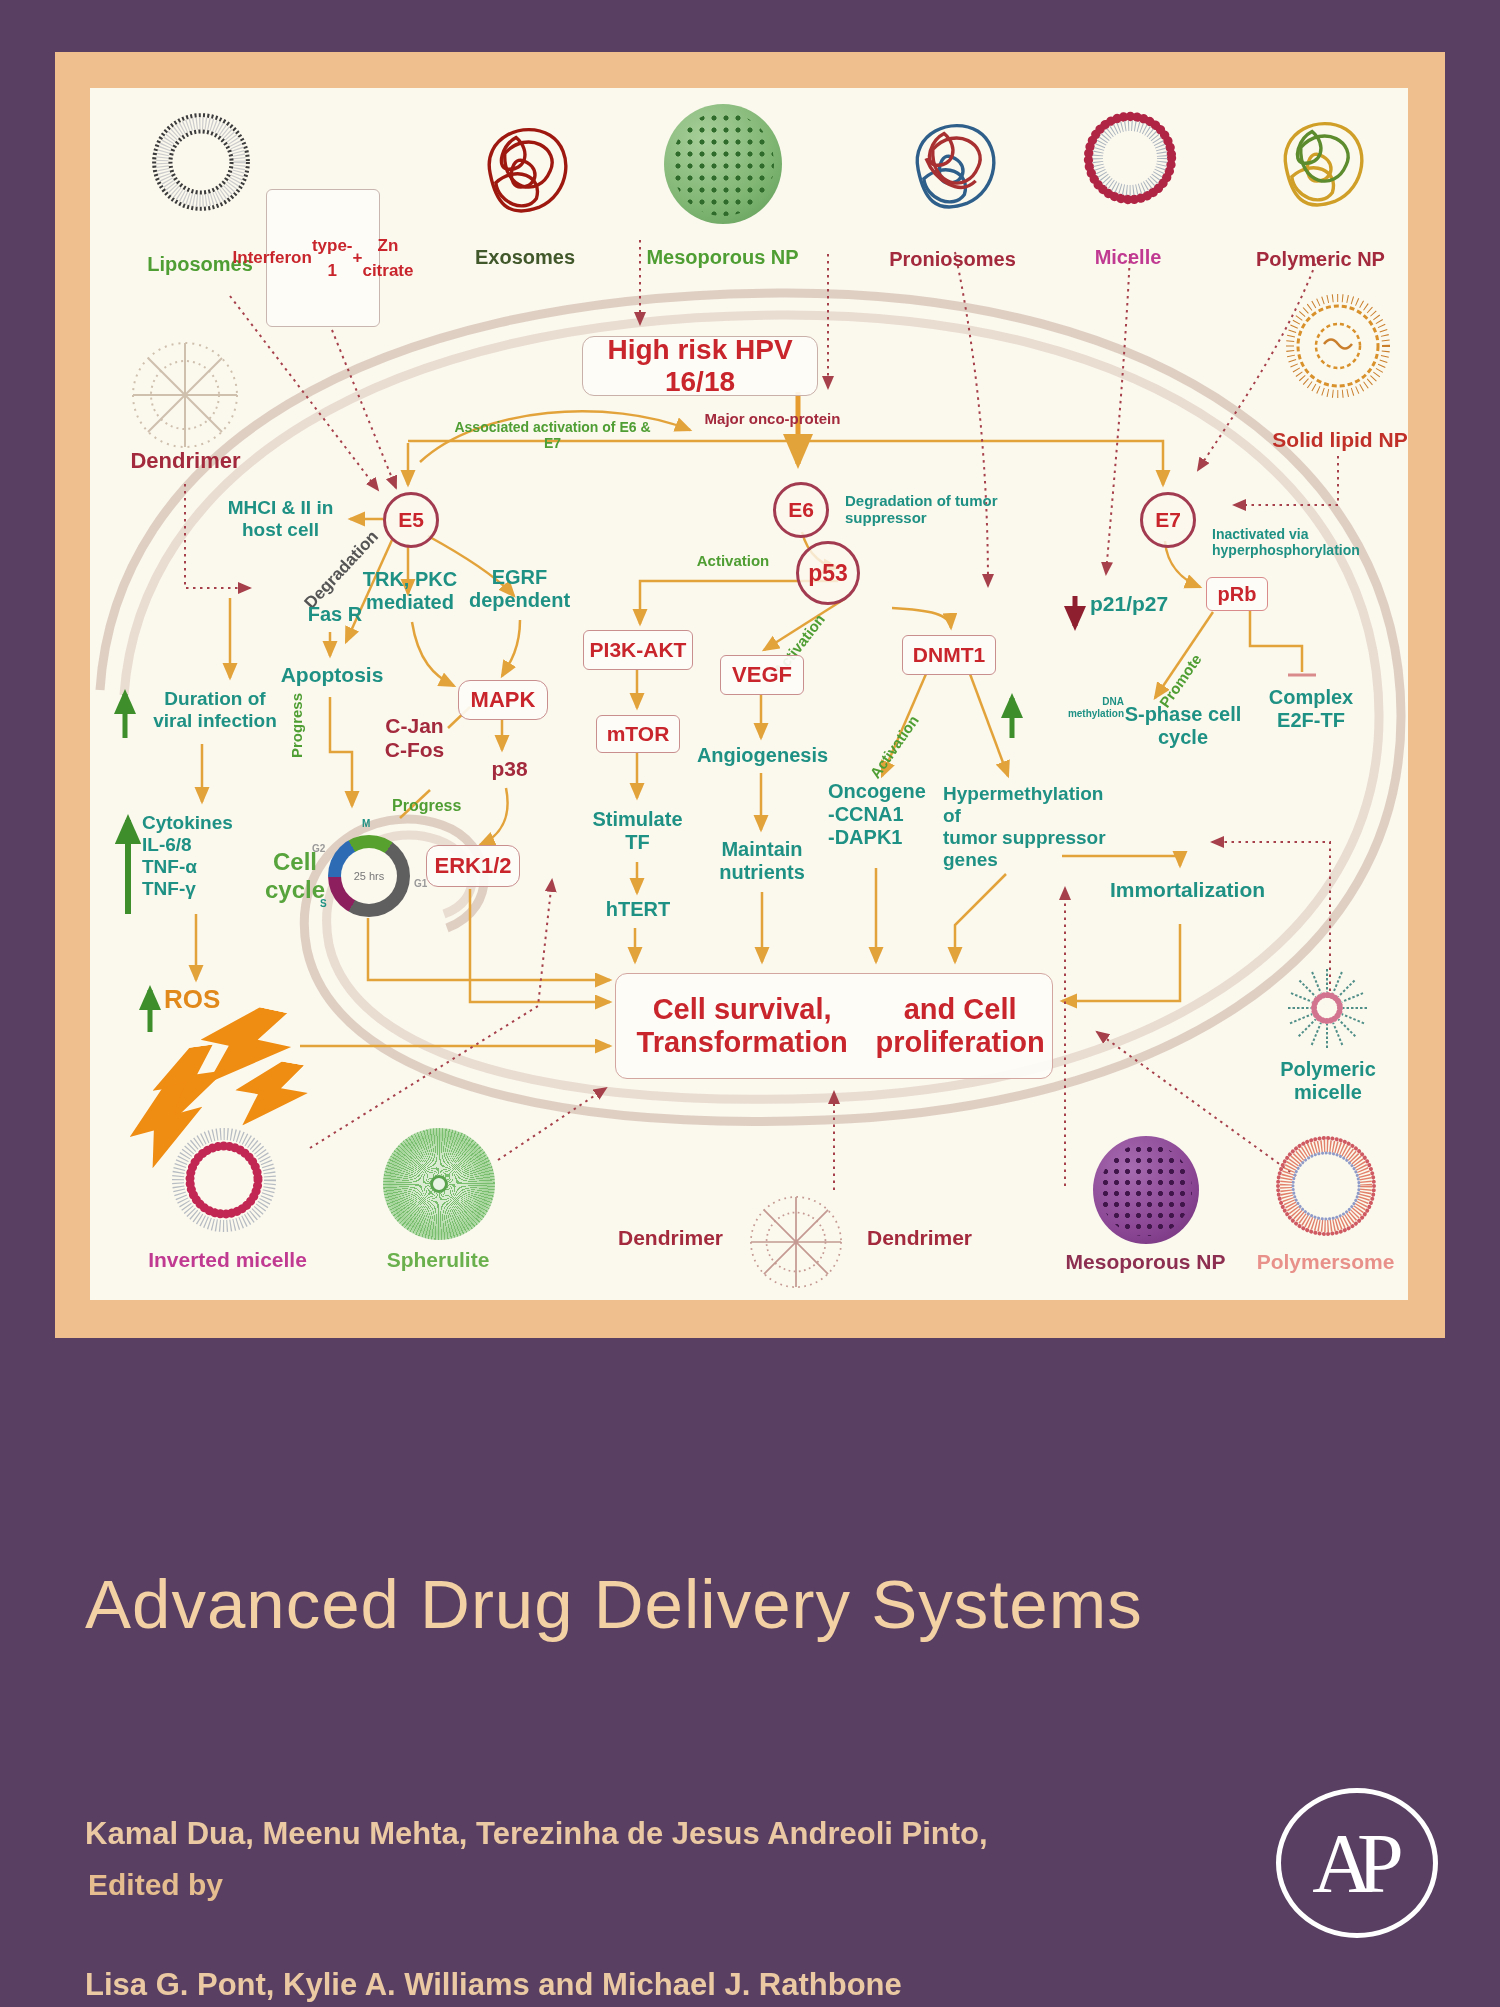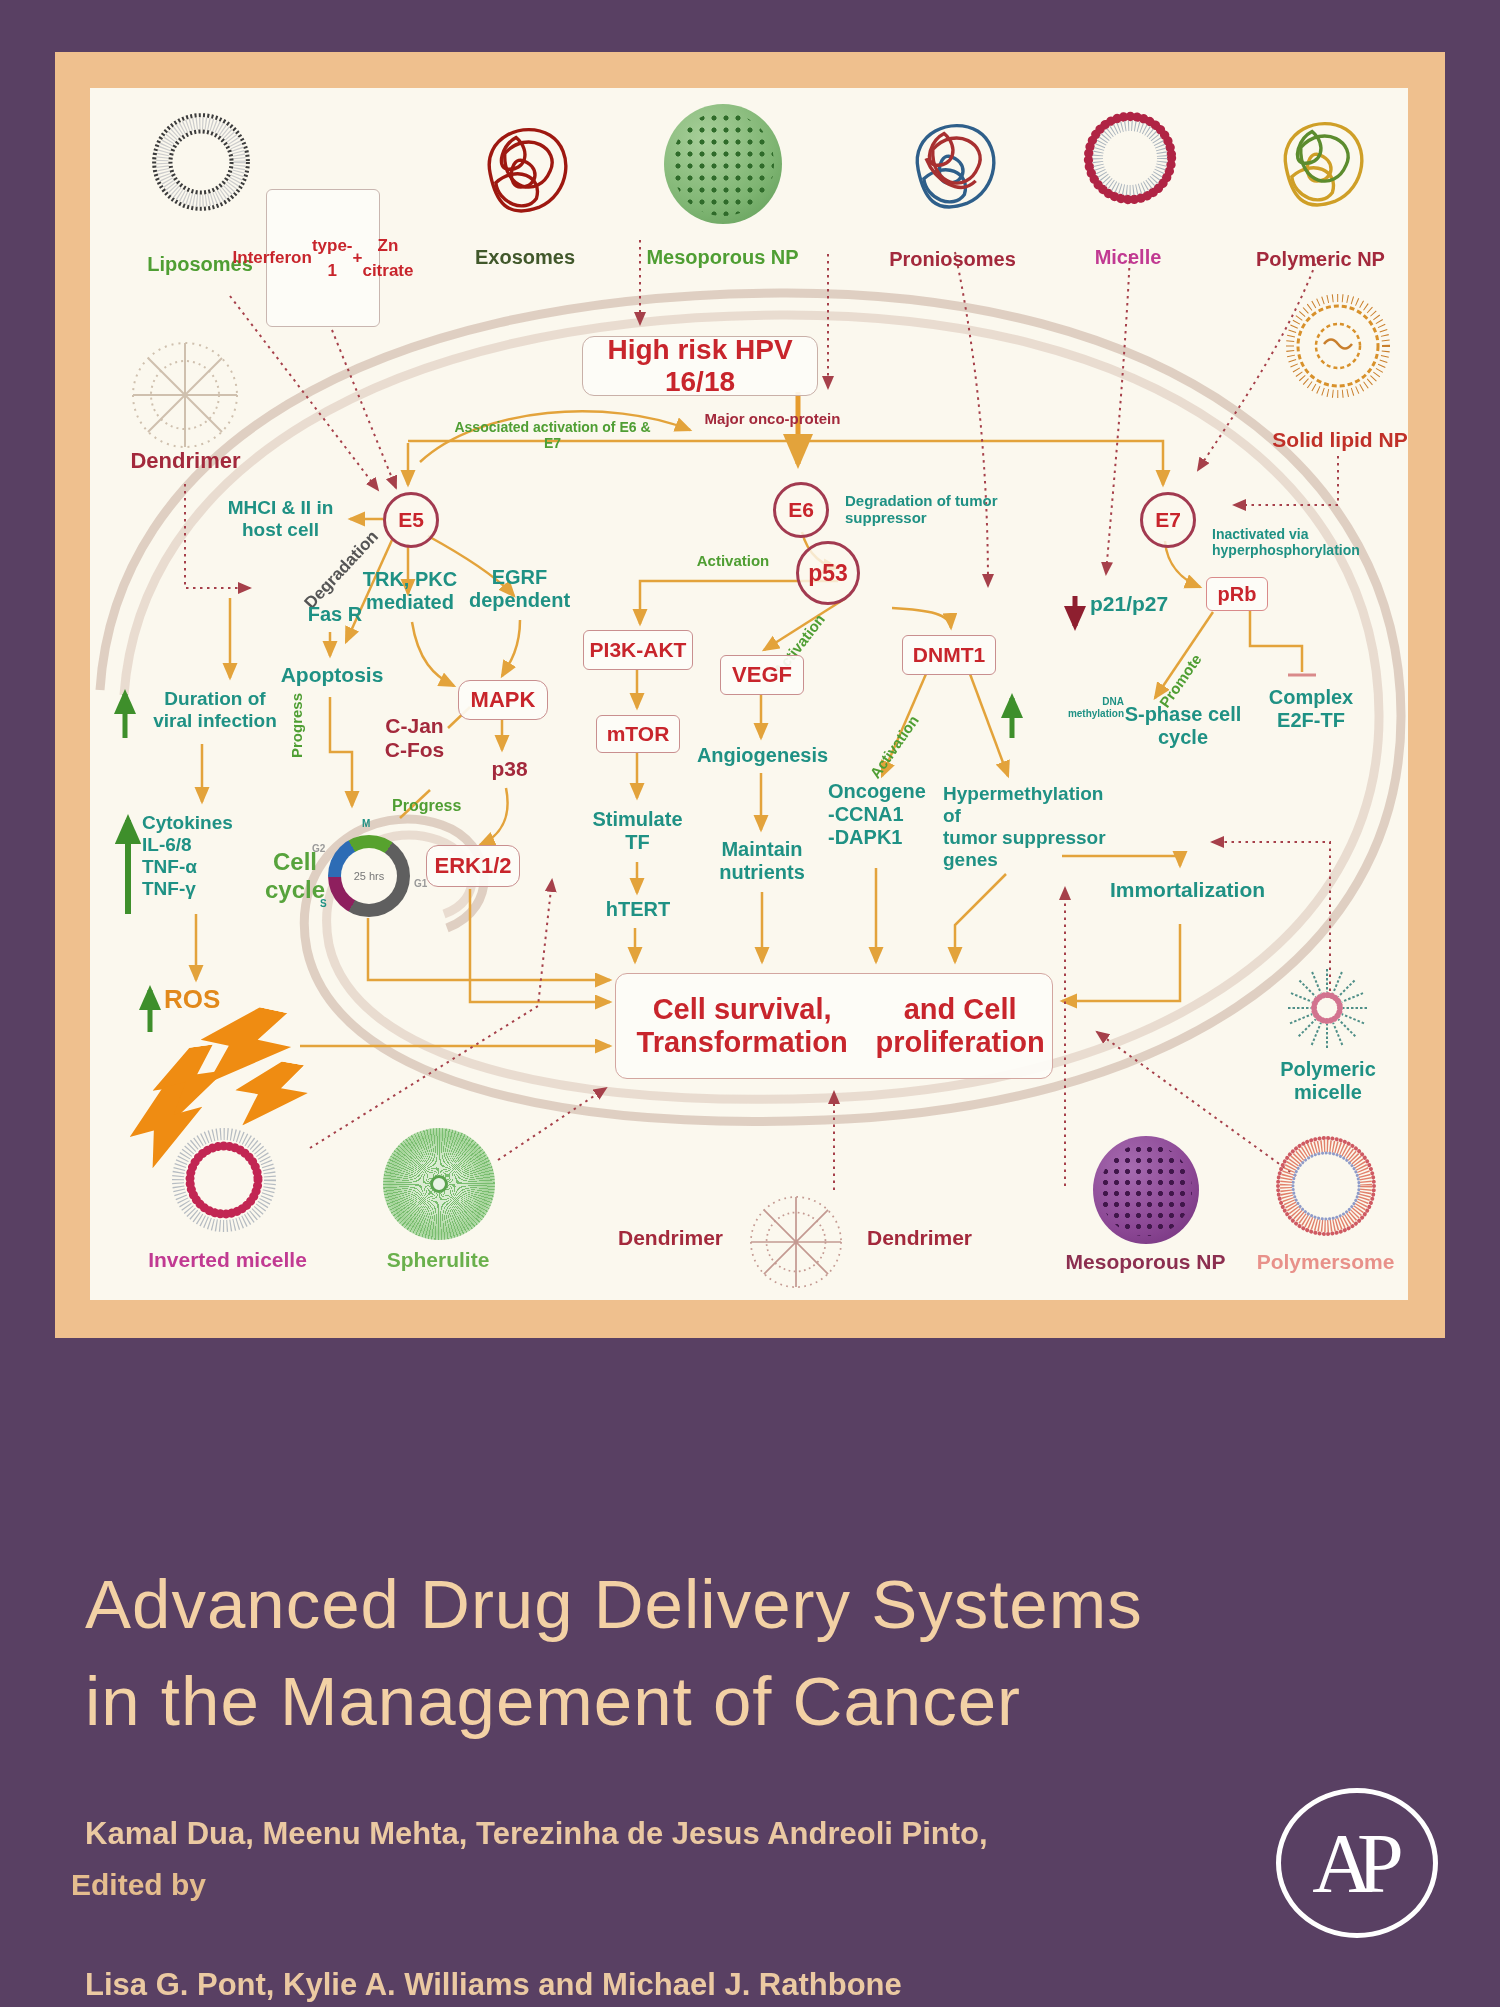--- a/index.html
+++ b/index.html
@@ -345,18 +345,17 @@
       <line x1="21.7" y1="78.3" x2="78.3" y2="21.7"></line>
         <line x1="13" y1="65.3" x2="87" y2="34.7"></line>
     </g>
     <circle cx="50" cy="50" r="16" fill="#fbf8ee"></circle>
     <circle cx="50" cy="50" r="13" stroke="#d2738f" stroke-width="6" stroke-dasharray="0.1 4" stroke-linecap="round" fill="none"></circle>
   </svg>
   <div class="abs t teal" style="left:1268px;top:1058px;width:120px;font-size:20px">Polymeric
 micelle</div>
 
   <div class="abs title" style="left:85px;top:1565px">Advanced Drug Delivery Systems</div>
-  <div class="abs title" style="left:85px;top:1662px">in the Management of Cancer</div>
-  <div class="abs ed" style="left:71px;top:1868px">Edited by</div>
+  <div class="abs ed" style="left:88px;top:1868px">Edited by</div>
   <div class="abs auth" style="left:85px;top:1816px">Kamal Dua, Meenu Mehta, Terezinha de Jesus Andreoli Pinto,</div>
   <div class="abs auth" style="left:85px;top:1967px">Lisa G. Pont, Kylie A. Williams and Michael J. Rathbone</div>
   <div class="abs logo" style="left:1276px;top:1788px;width:138px;height:140px">AP</div>
 </div>
 
 </body></html>

